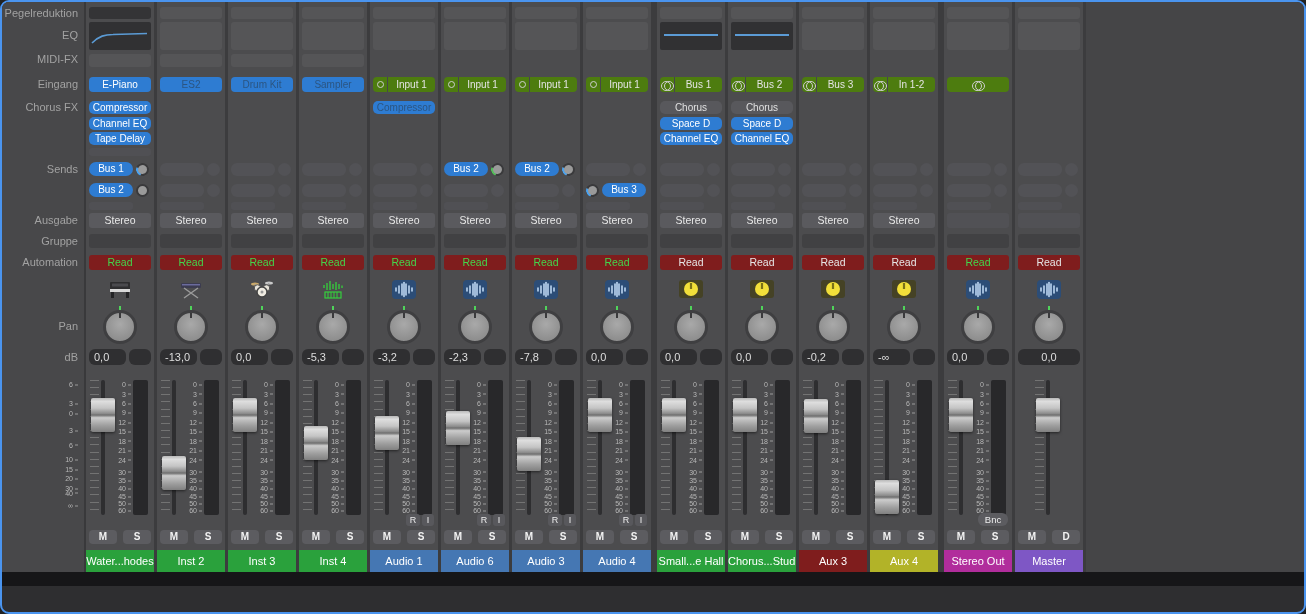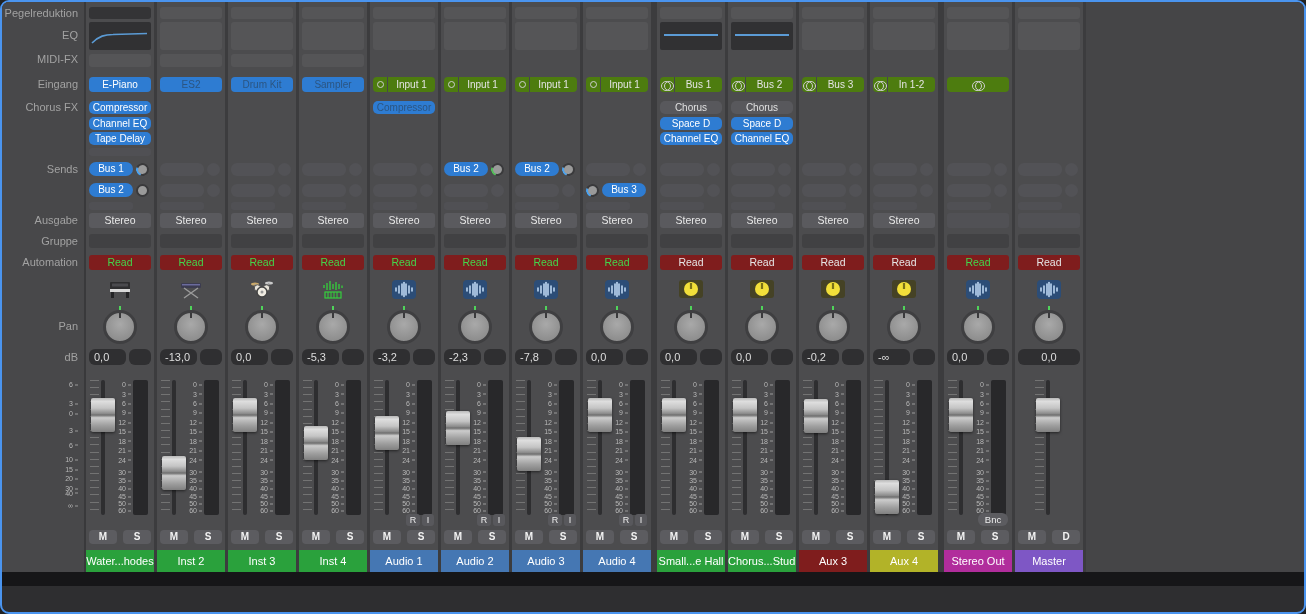--- a/index.html
+++ b/index.html
@@ -528,21 +528,21 @@
               <span class="mnum" style="top: 122.85px;">50</span>
               <span class="mnum" style="top: 130.275px;">60</span>
             </div>
             <div class="meterbar"></div>
             <div class="cap" style="top: 38.925px;"></div>
           </div>
           <div class="minibtn ri-r">R</div>
           <div class="minibtn ri-i">I</div>
           <div class="msbtn ms-m">M</div>
           <div class="msbtn ms-s">S</div>
-          <div class="nm" style="background: rgb(69, 119, 179);">Audio 2</div>
+          <div class="nm" style="background: rgb(69, 119, 179);">Audio 6</div>
         </div>
         <div class="strip">
           <div class="slot pegel"></div>
           <div class="slot eq-slot"></div>
           <div class="inbtn io">
             <span class="icell">
               <span class="mono-ic"></span>
             </span>
             <span class="ilabel">Input 1</span>
           </div>

